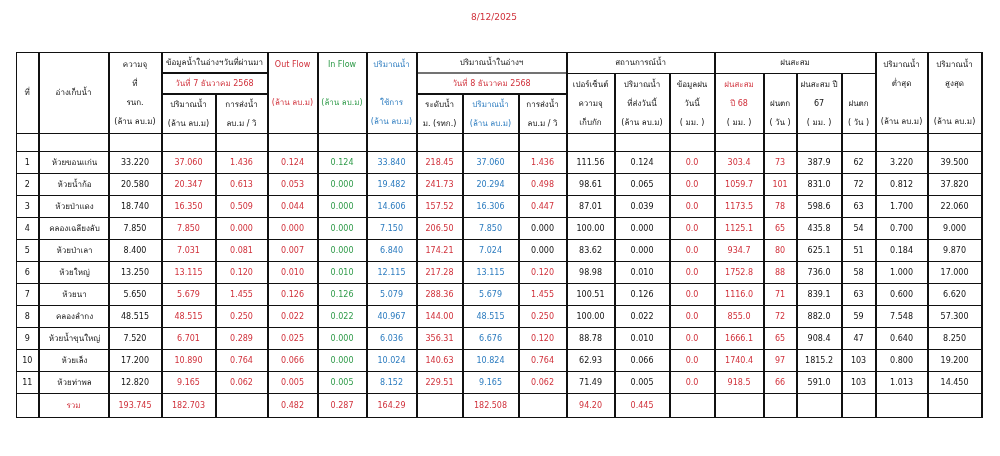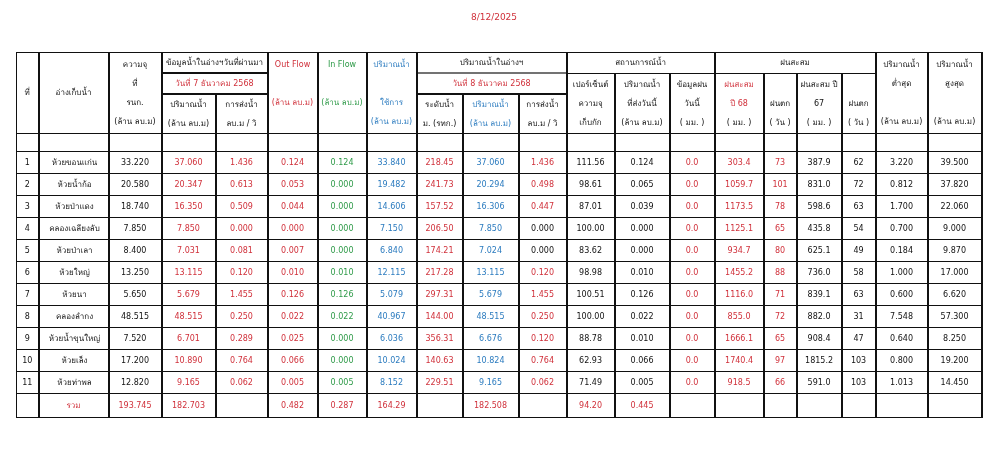--- a/index.html
+++ b/index.html
@@ -281,56 +281,56 @@
         <td class="thick-r blue">6.840</td>
         <td class="thick-r red">174.21</td>
         <td class="thick-r blue">7.024</td>
         <td class="thick-r">0.000</td>
         <td class="thick-r">83.62</td>
         <td class="thick-r">0.000</td>
         <td class="thick-r red">0.0</td>
         <td class="thick-r red">934.7</td>
         <td class="thick-r red">80</td>
         <td class="thick-r">625.1</td>
-        <td class="thick-r">49</td>
+        <td class="thick-r">51</td>
         <td class="thick-r">0.184</td>
         <td class="thick-r">9.870</td>
       </tr>
       <tr>
         <td class="thick-r">6</td>
         <td class="thick-r name">ห้วยใหญ่</td>
         <td class="thick-r">13.250</td>
         <td class="thick-r red">13.115</td>
         <td class="thick-r red">0.120</td>
         <td class="thick-r red">0.010</td>
         <td class="thick-r green">0.010</td>
         <td class="thick-r blue">12.115</td>
         <td class="thick-r red">217.28</td>
         <td class="thick-r blue">13.115</td>
         <td class="thick-r red">0.120</td>
         <td class="thick-r">98.98</td>
         <td class="thick-r">0.010</td>
         <td class="thick-r red">0.0</td>
-        <td class="thick-r red">1455.2</td>
+        <td class="thick-r red">1752.8</td>
         <td class="thick-r red">88</td>
         <td class="thick-r">736.0</td>
         <td class="thick-r">58</td>
         <td class="thick-r">1.000</td>
         <td class="thick-r">17.000</td>
       </tr>
       <tr>
         <td class="thick-r">7</td>
         <td class="thick-r name">ห้วยนา</td>
         <td class="thick-r">5.650</td>
         <td class="thick-r red">5.679</td>
         <td class="thick-r red">1.455</td>
         <td class="thick-r red">0.126</td>
         <td class="thick-r green">0.126</td>
         <td class="thick-r blue">5.079</td>
-        <td class="thick-r red">297.31</td>
+        <td class="thick-r red">288.36</td>
         <td class="thick-r blue">5.679</td>
         <td class="thick-r red">1.455</td>
         <td class="thick-r">100.51</td>
         <td class="thick-r">0.126</td>
         <td class="thick-r red">0.0</td>
         <td class="thick-r red">1116.0</td>
         <td class="thick-r red">71</td>
         <td class="thick-r">839.1</td>
         <td class="thick-r">63</td>
         <td class="thick-r">0.600</td>
@@ -347,21 +347,21 @@
         <td class="thick-r blue">40.967</td>
         <td class="thick-r red">144.00</td>
         <td class="thick-r blue">48.515</td>
         <td class="thick-r red">0.250</td>
         <td class="thick-r">100.00</td>
         <td class="thick-r">0.022</td>
         <td class="thick-r red">0.0</td>
         <td class="thick-r red">855.0</td>
         <td class="thick-r red">72</td>
         <td class="thick-r">882.0</td>
-        <td class="thick-r">31</td>
+        <td class="thick-r">59</td>
         <td class="thick-r">7.548</td>
         <td class="thick-r">57.300</td>
       </tr>
       <tr>
         <td class="thick-r">9</td>
         <td class="thick-r name">ห้วยน้ำขุนใหญ่</td>
         <td class="thick-r">7.520</td>
         <td class="thick-r red">6.701</td>
         <td class="thick-r red">0.289</td>
         <td class="thick-r red">0.025</td>

